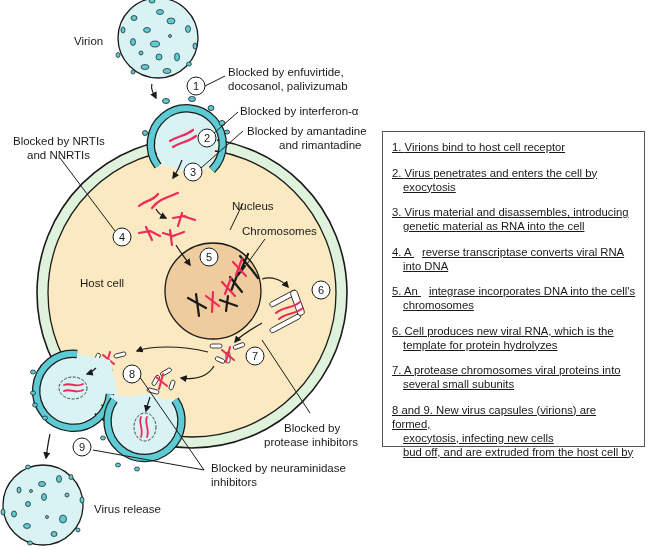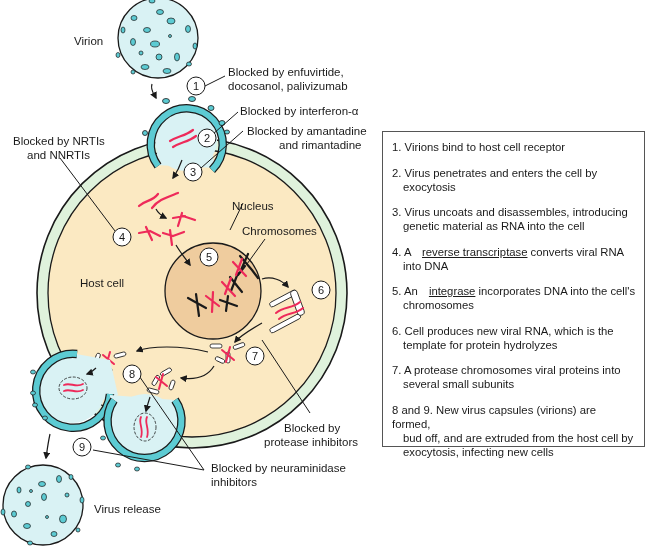--- a/index.html
+++ b/index.html
@@ -1,21 +1,21 @@
 <!DOCTYPE html>
 <html><head>
   <meta charset="utf-8">
   <style>
     html, body { margin:0; padding:0; background:#ffffff; }
     body { width:650px; height:549px; position:relative; overflow:hidden; font-family:"Liberation Sans", sans-serif; color:#1a1a1a; }
     #diagram { position:absolute; left:0; top:0; }
     .lbl { font-family:"Liberation Sans", sans-serif; font-size:11.5px; fill:#1a1a1a; }
     .num { font-family:"Liberation Sans", sans-serif; font-size:11px; fill:#1a1a1a; }
     .steps-box { position:absolute; left:382px; top:131px; width:263px; height:316px; border:1px solid #555; box-sizing:border-box; padding:8px 8px 0 9px; background:#fff; }
-    .step { font-size:11.3px; line-height:14px; margin-bottom:11.5px; color:#1a1a1a; }
+    .step { font-size:11.3px; line-height:14px; margin-bottom:11.5px; color:#1a1a1a;text-decoration:underline; }
     .step .cont { display:block; padding-left:11px; }
     .step u { text-decoration:underline;margin-left:8px; }
   </style>
 </head>
 <body>
 
 <svg id="diagram" width="650" height="549" viewBox="0 0 650 549" xmlns="http://www.w3.org/2000/svg">
   <defs>
     <marker id="arr" viewBox="0 0 10 10" refX="8" refY="5" markerWidth="6" markerHeight="6" orient="auto">
       <path d="M0,0 L10,5 L0,10 z" fill="#1a1a1a"></path>
@@ -279,37 +279,37 @@
 
 <div class="steps-box">
   <div class="step">
     <span>1. </span><span>Virions bind to host cell receptor</span>
   </div>
   <div class="step">
     <span>2. </span><span>Virus penetrates and enters the cell by</span>
     <span class="cont">exocytosis</span>
   </div>
   <div class="step">
-    <span>3. </span><span>Virus uncoats and disassembles, introducing</span>
+    <span>3. </span><span>Virus material and disassembles, introducing</span>
     <span class="cont">genetic material as RNA into the cell</span>
   </div>
   <div class="step">
     <span>4. </span><span>A </span><u>reverse transcriptase</u><span> converts viral RNA</span>
     <span class="cont">into DNA</span>
   </div>
   <div class="step">
     <span>5. </span><span>An </span><u>integrase</u><span> incorporates DNA into the cell's</span>
     <span class="cont">chromosomes</span>
   </div>
   <div class="step">
     <span>6. </span><span>Cell produces new viral RNA, which is the</span>
     <span class="cont">template for protein hydrolyzes</span>
   </div>
   <div class="step">
     <span>7. </span><span>A protease chromosomes viral proteins into</span>
     <span class="cont">several small subunits</span>
   </div>
   <div class="step">
     <span>8 and 9. </span><span>New virus capsules (virions) are formed,</span>
+    <span class="cont">exocytosis, infecting new cells</span>
     <span class="cont">bud off, and are extruded from the host cell by</span>
-    <span class="cont">exocytosis, infecting new cells</span>
   </div>
 </div>
 
 </body></html>

